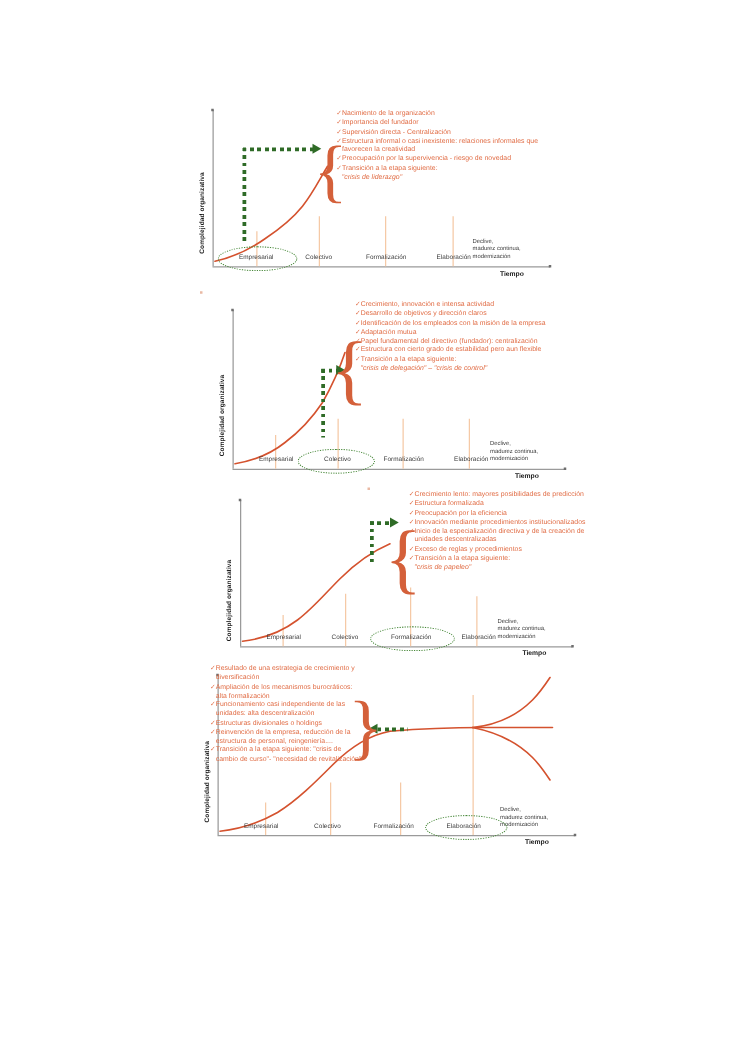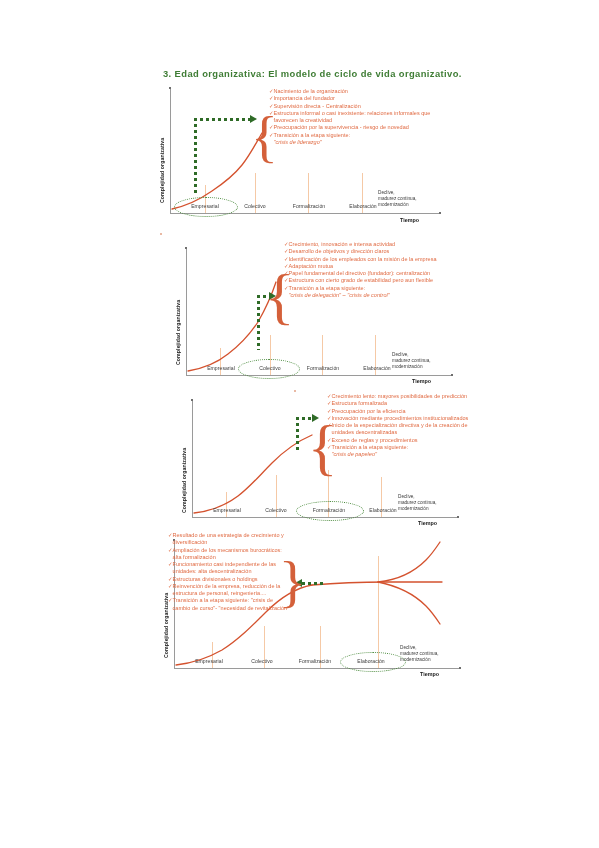--- a/index.html
+++ b/index.html
@@ -85,21 +85,20 @@
 
   svg.curve{position:absolute;left:0;top:0;overflow:visible;}
 
   .stray{position:absolute;width:2px;height:2px;background:#e9b9a4;}
 </style>
 </head>
 <body>
 
 <div class="page">
 
-  <div class="doc-title">3. Edad organizativa: El modelo de ciclo de vida organizativo.</div>
 
   <div class="chart" style="left:150px;top:85px;width:310px;height:150px;">
 
     <div class="ylabel" style="left:9px;top:118px;">Complejidad organizativa</div>
     <div class="axis-y" style="left:20px;top:3px;height:125px;"></div>
     <div class="tickdot" style="left:19px;top:2px;"></div>
     <div class="axis-x" style="left:20px;top:128px;width:270px;"></div>
     <div class="tickdot" style="left:289px;top:127px;"></div>
     <div class="xlabel" style="left:250px;top:132px;">Tiempo</div>
 

